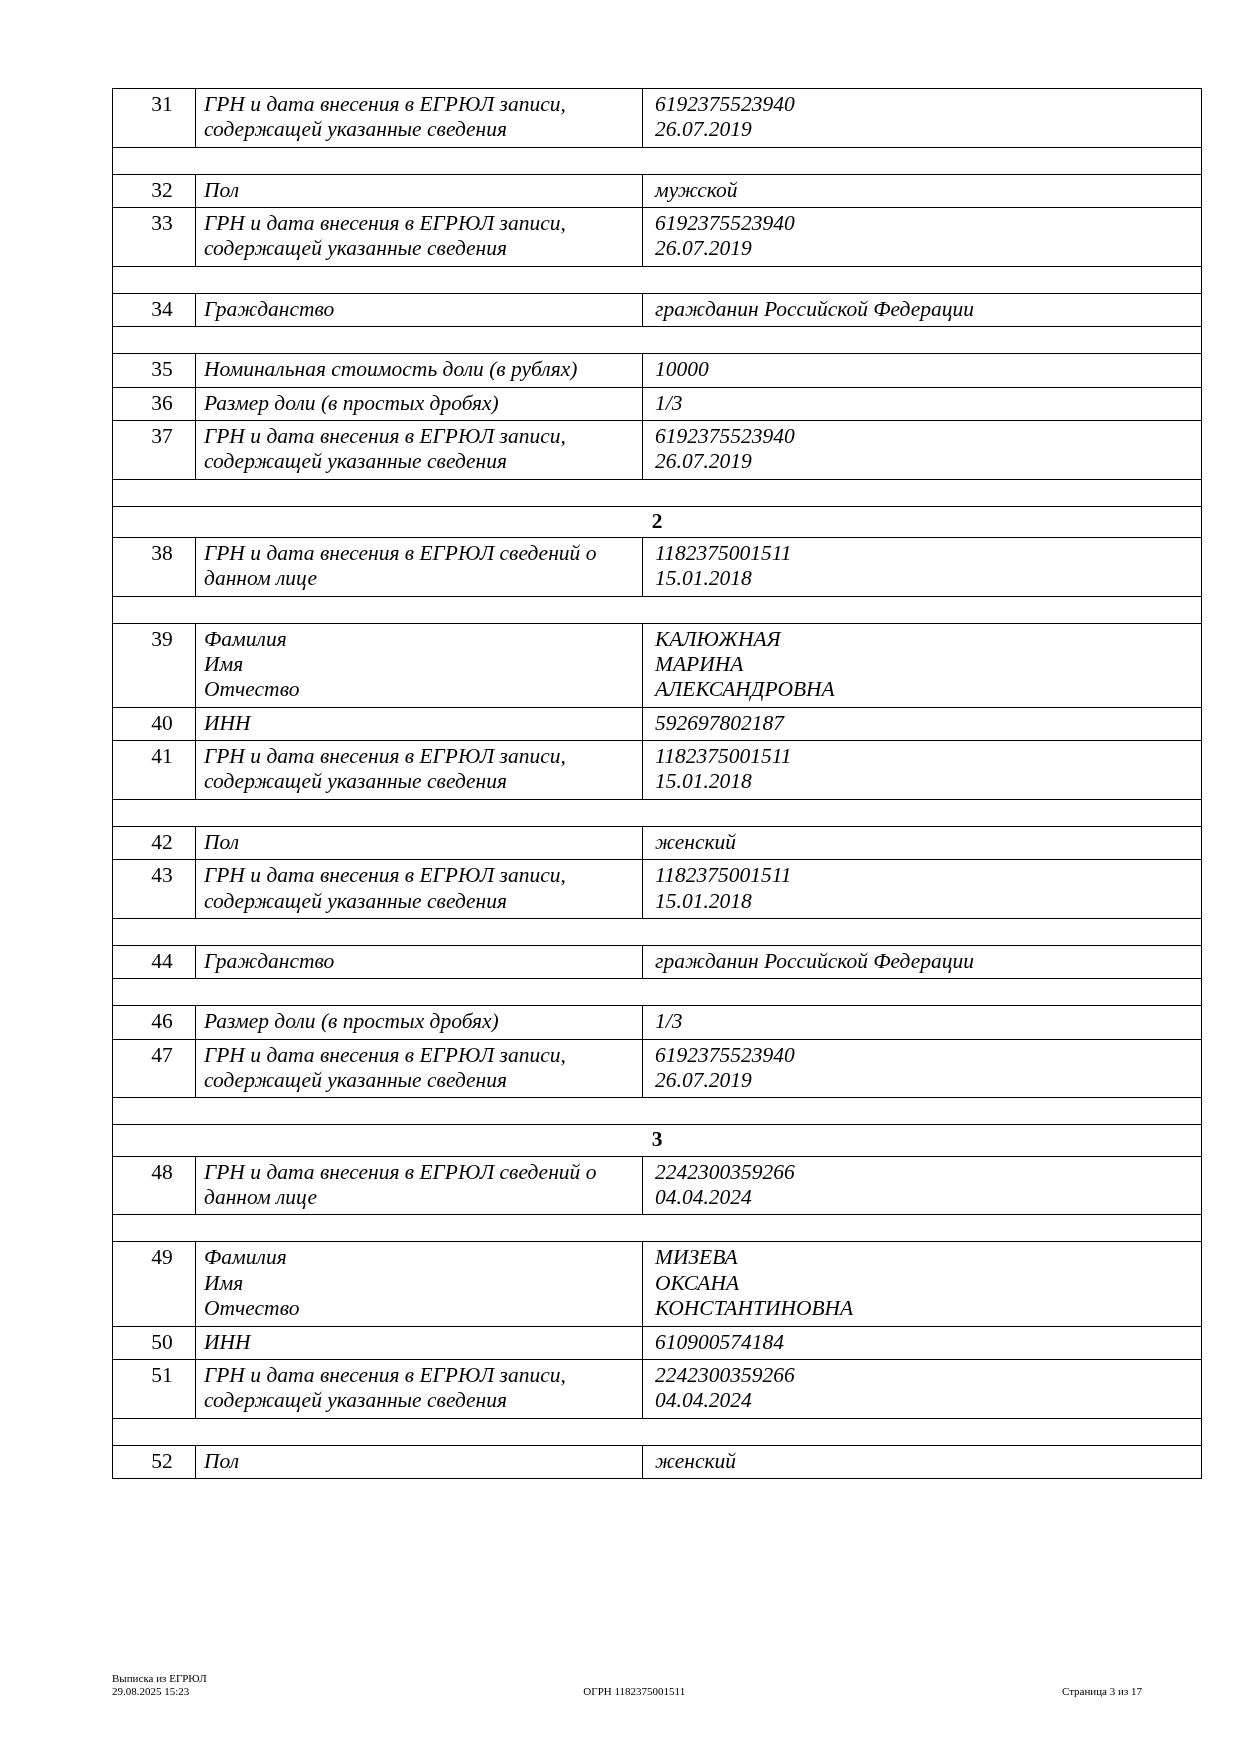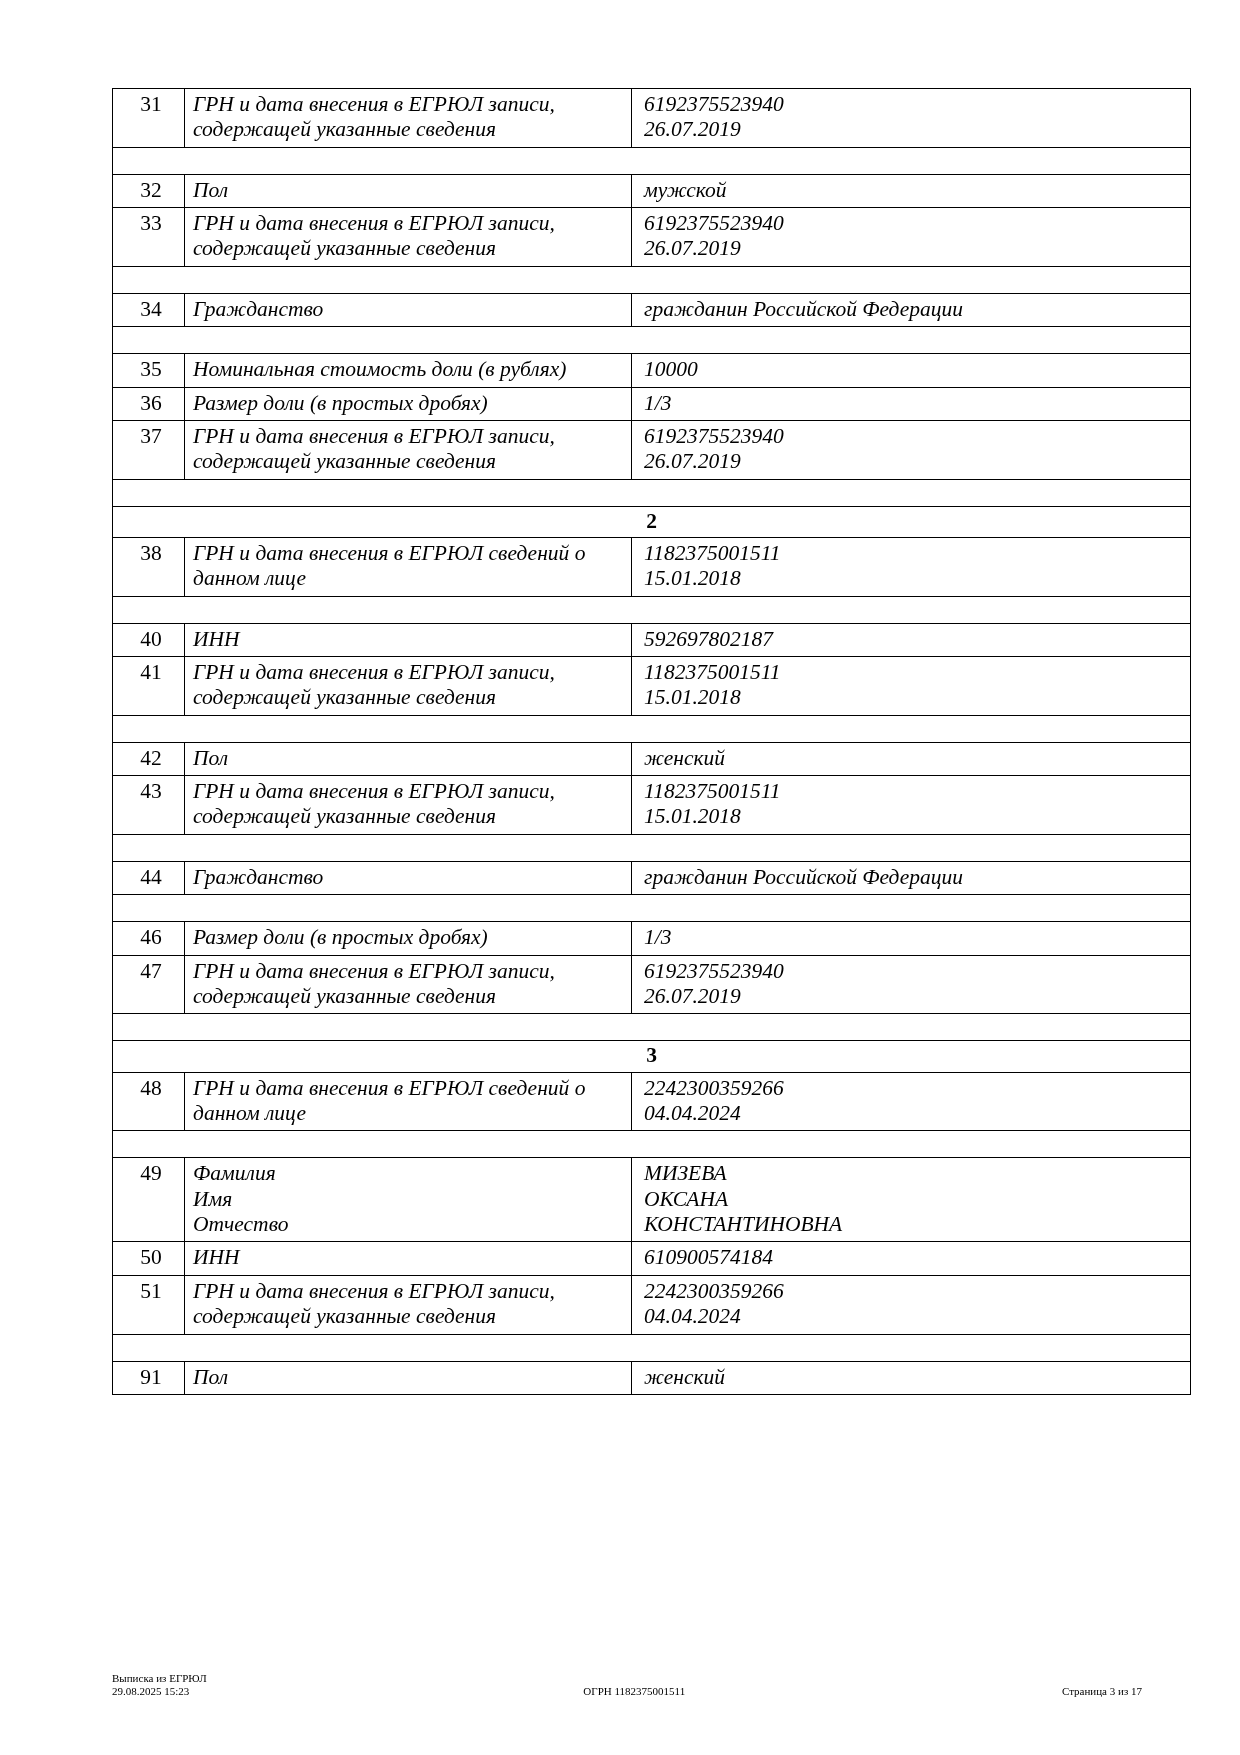--- a/index.html
+++ b/index.html
@@ -33,21 +33,21 @@
   }
   .doc-table td {
     border: 1.5px solid #000000;
     padding: 3px 8px 4px 8px;
     vertical-align: top;
     word-wrap: break-word;
   }
   td.col-num {
     width: 62px;
     text-align: center;
-    padding-left: 7px;
+    padding-left: 18px;
     padding-right: 2px;
     margin-left: 39px;
   }
   td.col-label {
     width: 430px;
   }
   td.col-value {
     width: 538px;
     padding-left: 12px;
   }
@@ -158,20 +158,29 @@
           <td class="col-num">38</td>
           <td class="col-label multiline">ГРН и дата внесения в ЕГРЮЛ сведений о
 данном лице</td>
           <td class="col-value multiline">1182375001511
 15.01.2018</td>
         </tr>
         <tr class="spacer">
           <td colspan="3"></td>
         </tr>
         <tr>
+          <td class="col-num">39</td>
+          <td class="col-label multiline">Фамилия
+Имя
+Отчество</td>
+          <td class="col-value multiline">КАЛЮЖНАЯ
+МАРИНА
+АЛЕКСАНДРОВНА</td>
+        </tr>
+        <tr>
           <td class="col-num">40</td>
           <td class="col-label multiline">ИНН</td>
           <td class="col-value multiline">592697802187</td>
         </tr>
         <tr>
           <td class="col-num">41</td>
           <td class="col-label multiline">ГРН и дата внесения в ЕГРЮЛ записи,
 содержащей указанные сведения</td>
           <td class="col-value multiline">1182375001511
 15.01.2018</td>
@@ -248,21 +257,21 @@
           <td class="col-num">51</td>
           <td class="col-label multiline">ГРН и дата внесения в ЕГРЮЛ записи,
 содержащей указанные сведения</td>
           <td class="col-value multiline">2242300359266
 04.04.2024</td>
         </tr>
         <tr class="spacer">
           <td colspan="3"></td>
         </tr>
         <tr>
-          <td class="col-num">91</td>
+          <td class="col-num">52</td>
           <td class="col-label multiline">Пол</td>
           <td class="col-value multiline">женский</td>
         </tr>
       </tbody>
   </table>
 
   <div class="footer">
     <div class="footer-row">
       <div class="footer-left">Выписка из ЕГРЮЛ
 29.08.2025 15:23</div>

